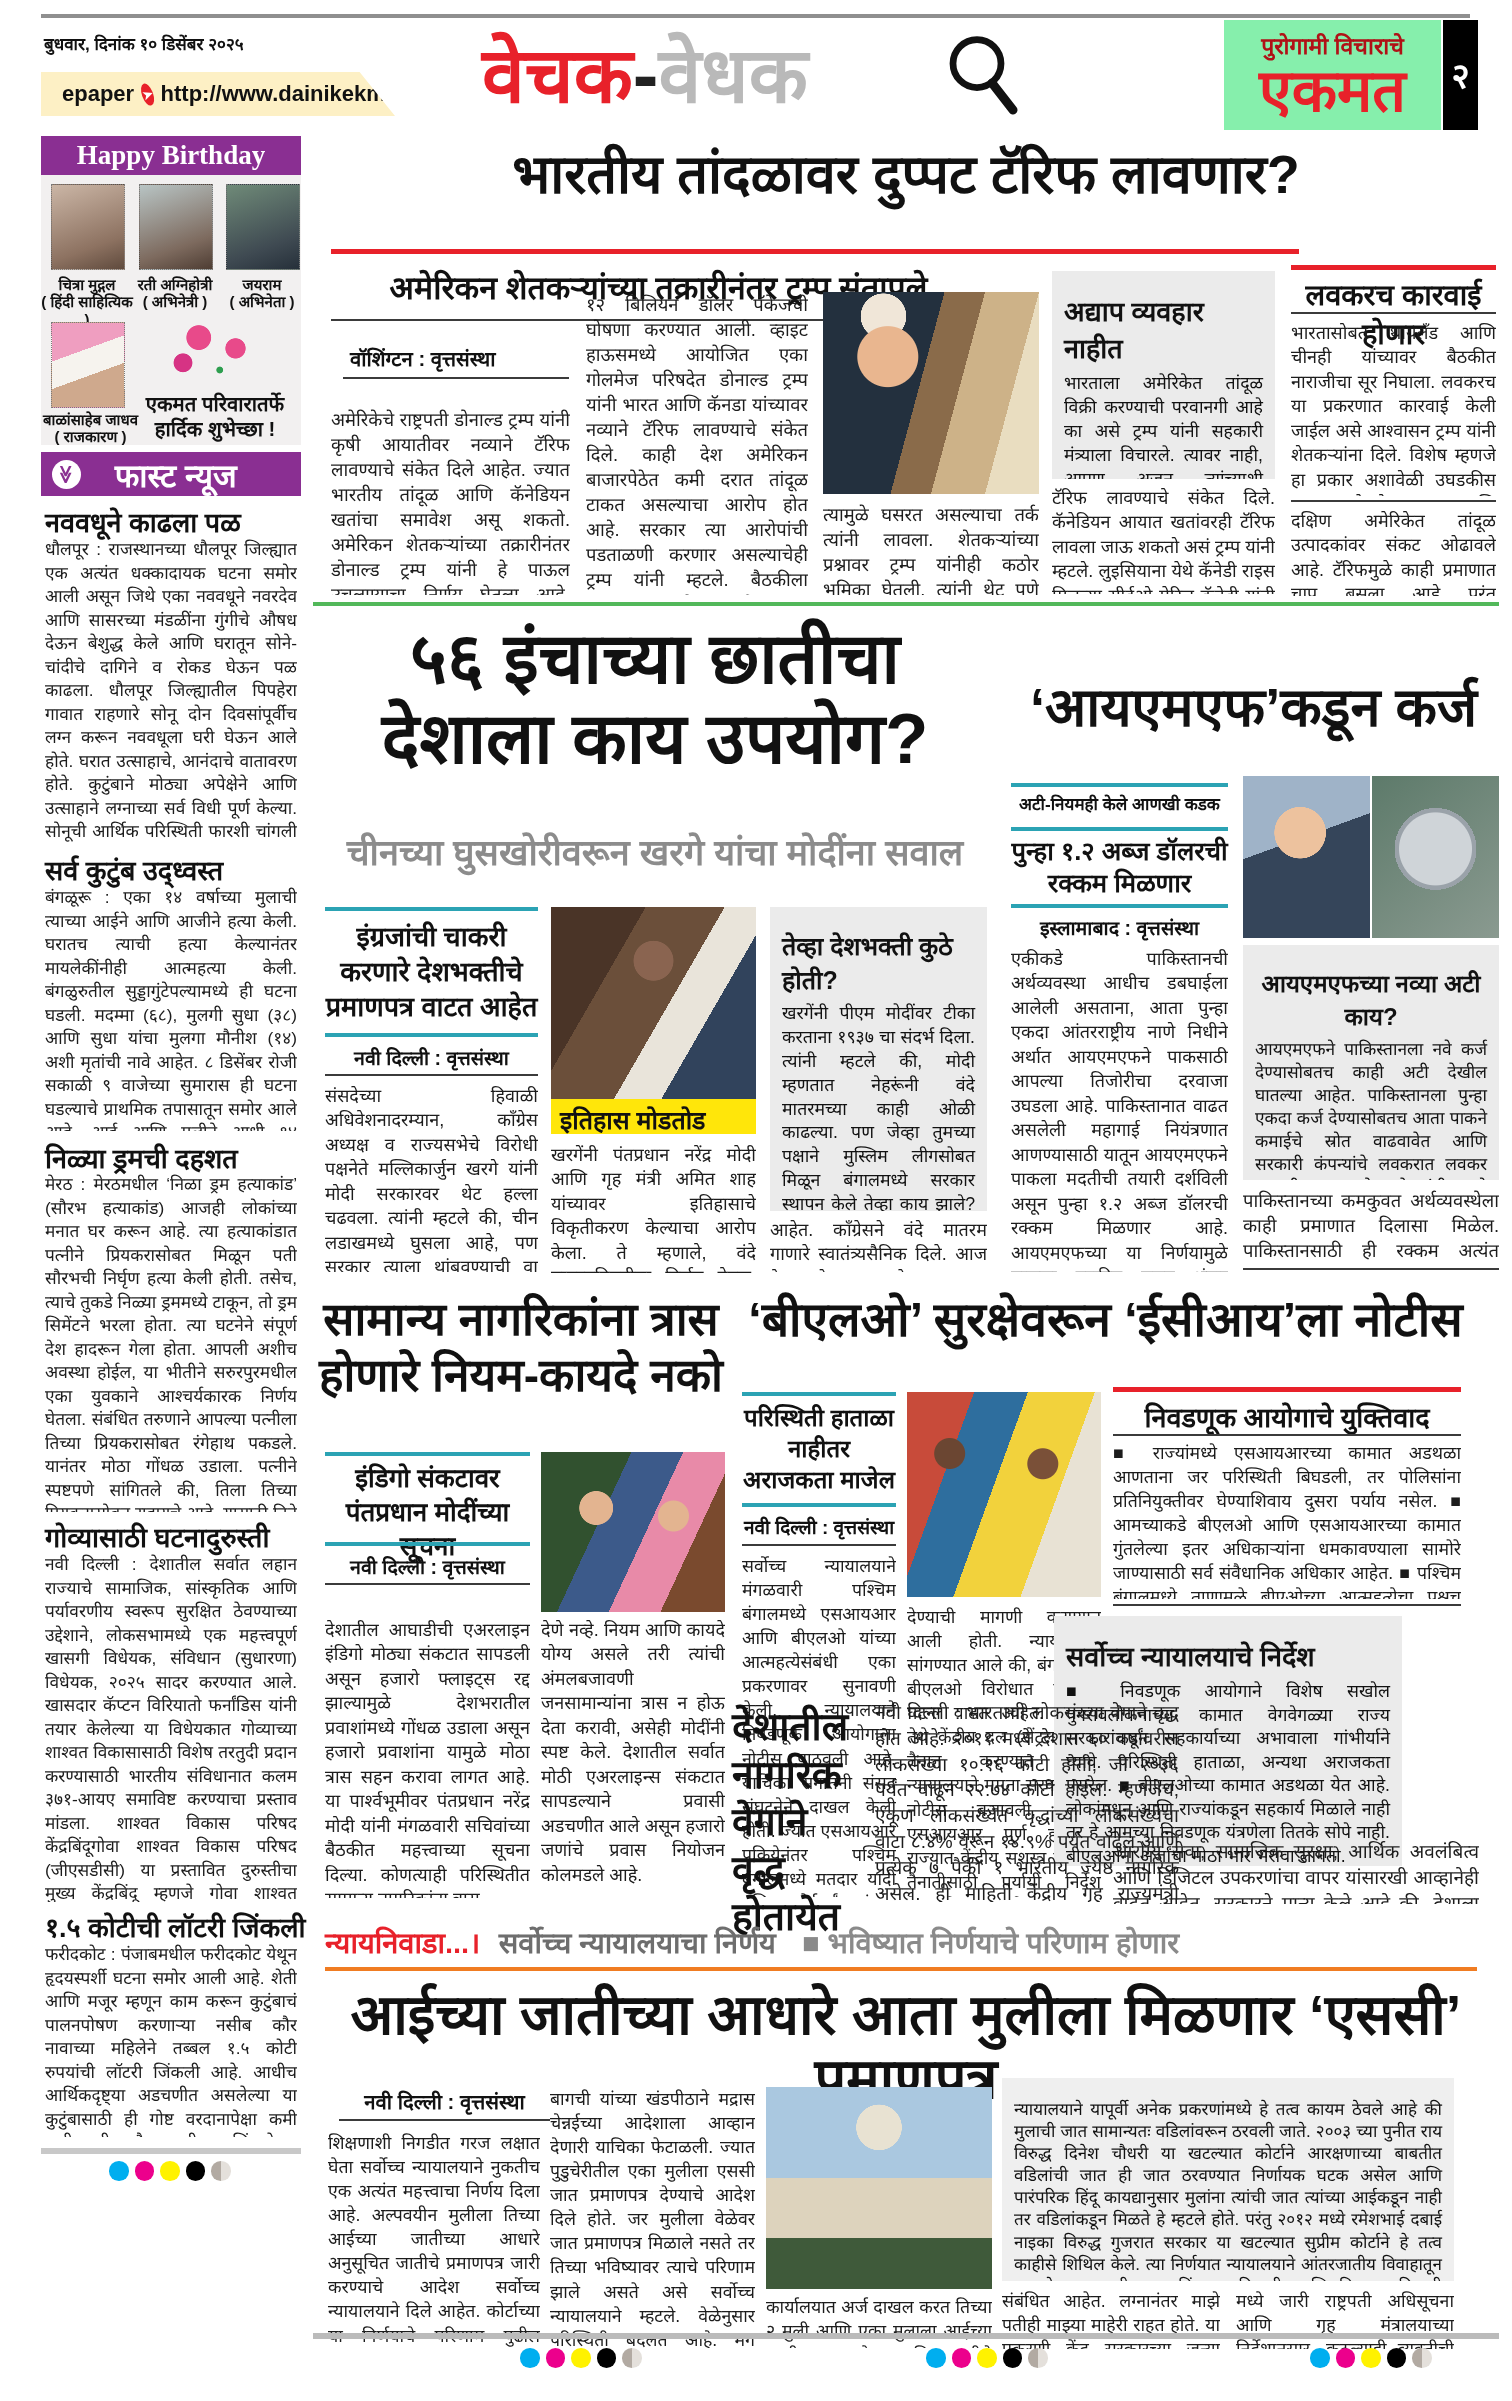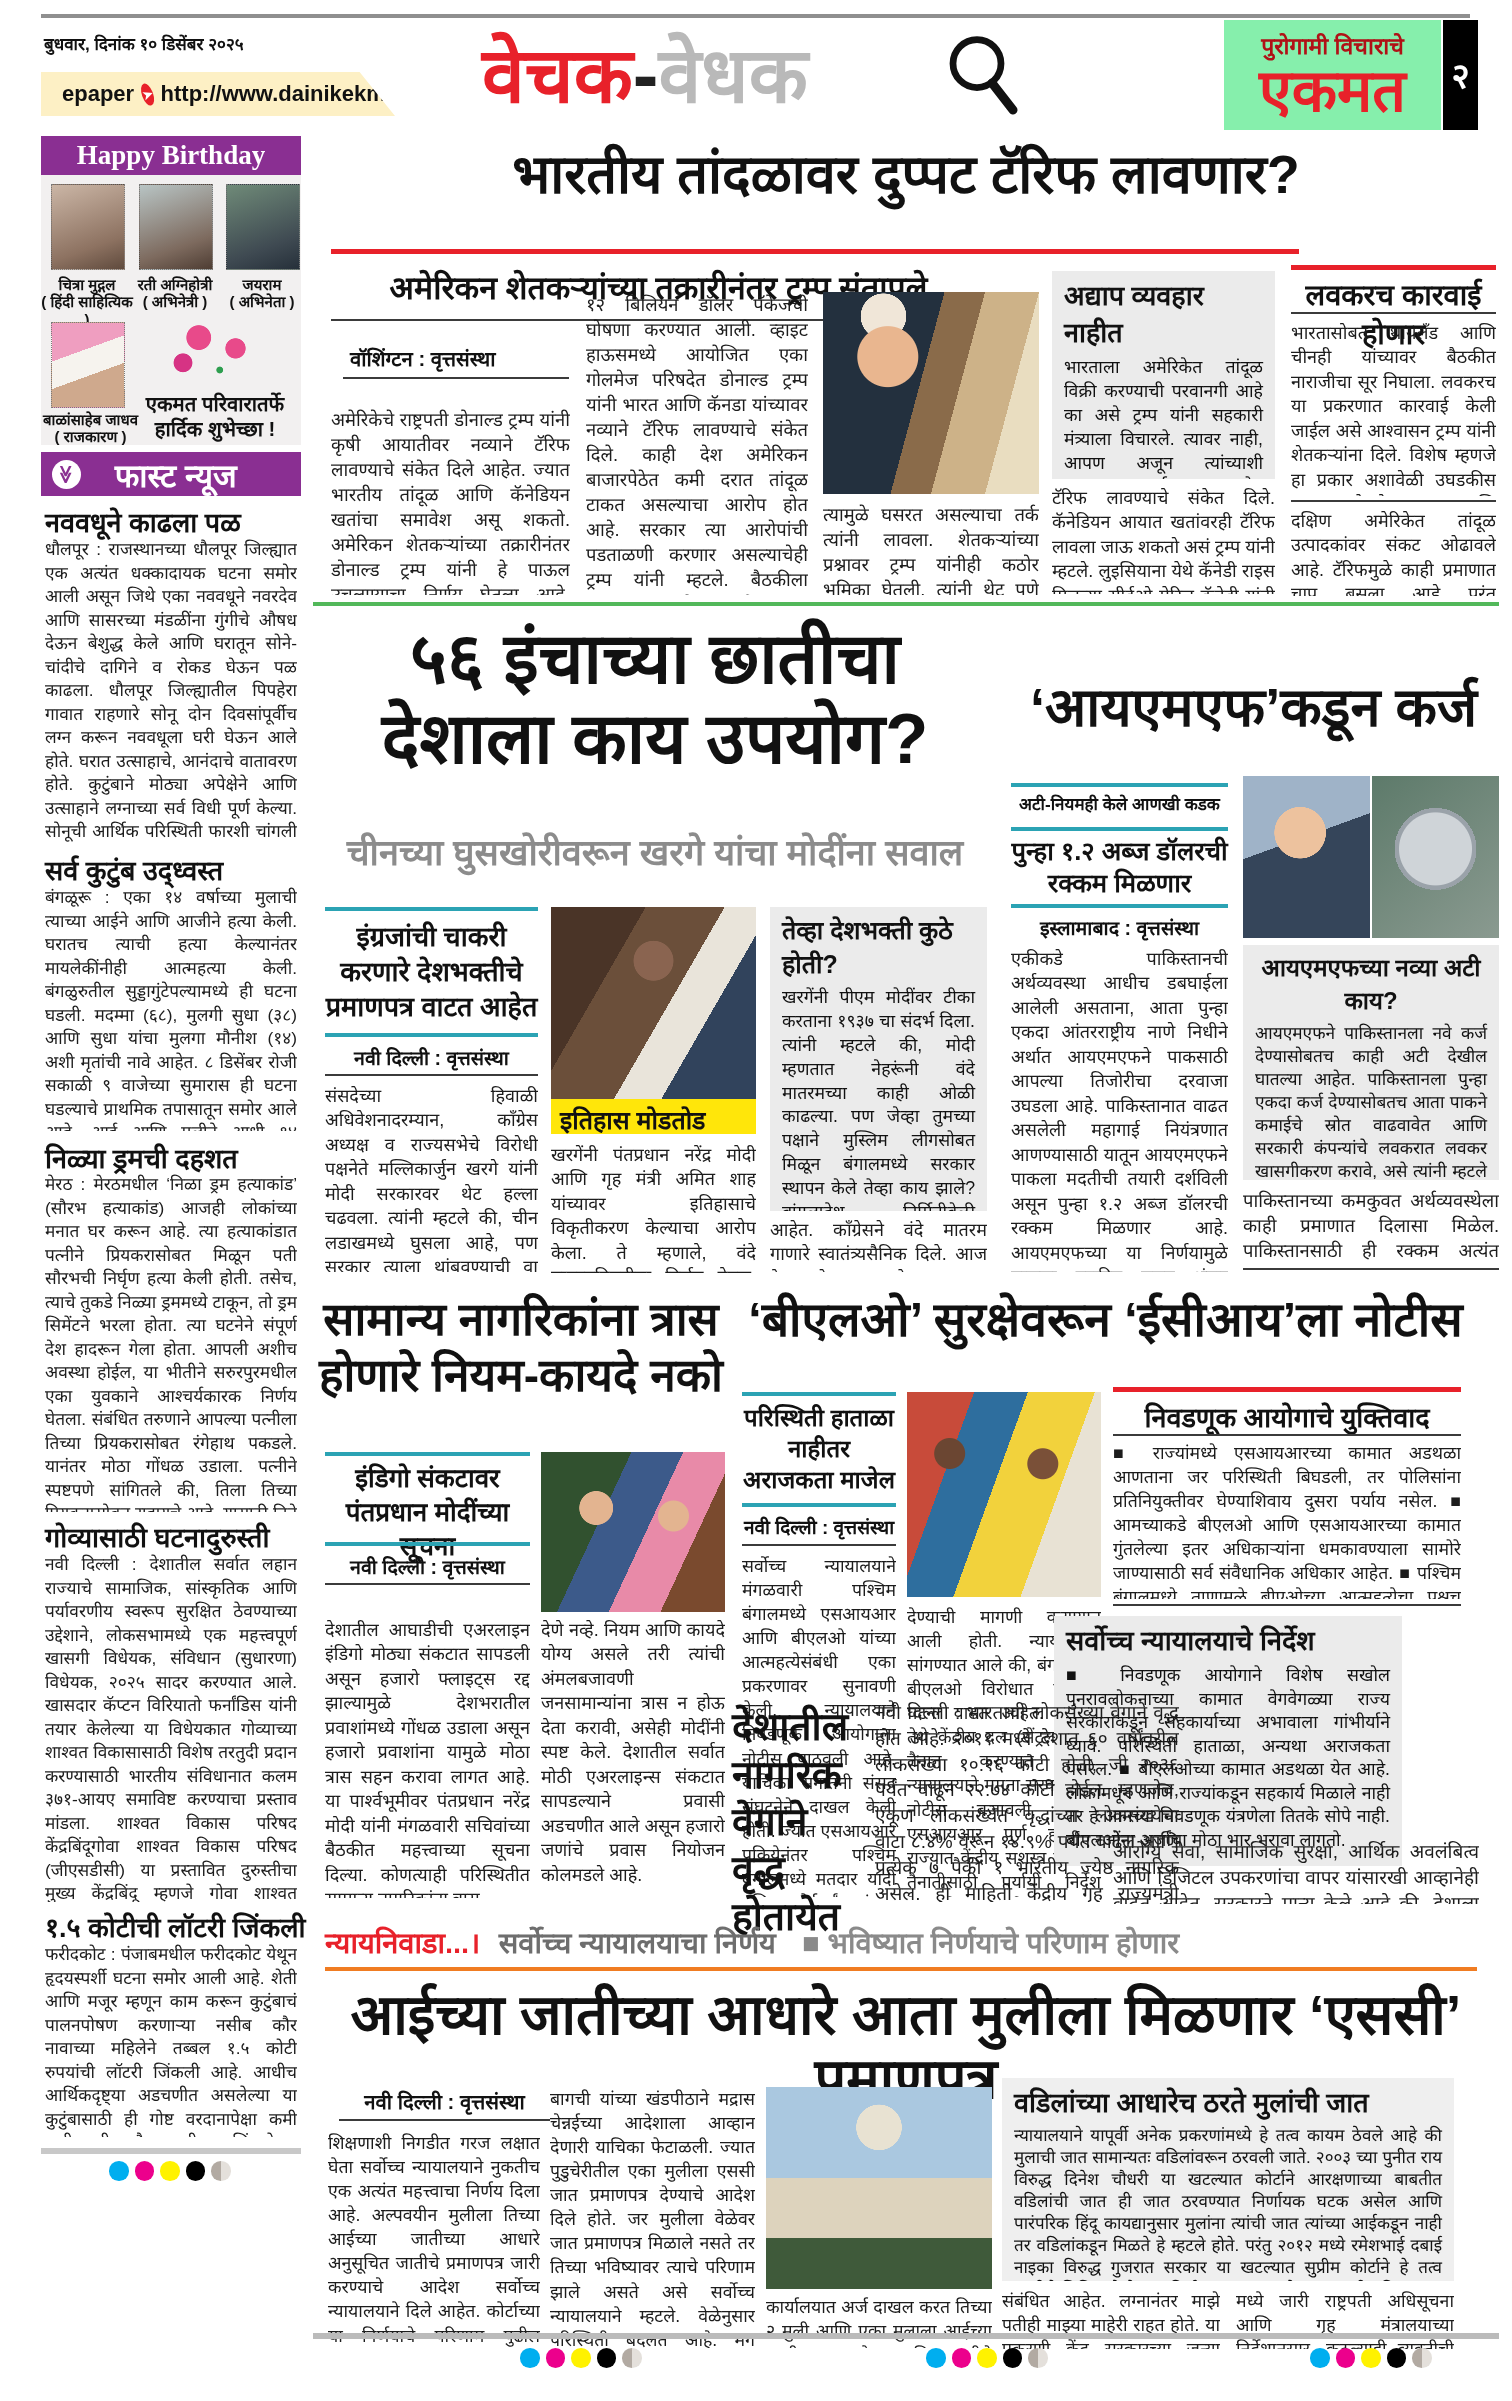--- a/index.html
+++ b/index.html
@@ -3,21 +3,21 @@
 <meta charset="utf-8">
 <style>
   html,body{margin:0;padding:0;background:#ffffff;}
   body{width:1512px;height:2401px;position:relative;font-family:"Liberation Sans",sans-serif;color:#111;}
   .abs{position:absolute;}
   .b{font-weight:bold;}
   .ctr{text-align:center;}
   .just{text-align:justify;text-justify:inter-word;}
   .col{position:absolute;text-align:justify;overflow:hidden;color:#1c1c1c;line-height:1.36;}
   .teal{background:#2ba3b4;}
-  .graybox{position:absolute;background:#ebebeb;overflow:hidden;padding:5px 12px;box-sizing:border-box;}
+  .graybox{position:absolute;background:#ebebeb;overflow:hidden;padding:21px 12px;box-sizing:border-box;}
   .photo{position:absolute;overflow:hidden;}
   .cap{position:absolute;background:#ffe60a;font-weight:bold;overflow:hidden;}
   .dotrow{position:absolute;display:flex;gap:6px;}
   .dot{width:19.6px;height:19.6px;border-radius:50%;}
   .hline{position:absolute;height:2.3px;background:#3b3b3b;}
   .bday-name{font-weight:bold;font-size:15px;line-height:1.15;text-align:center;position:absolute;}
   .pimg{position:absolute;border:1.5px dotted #7a7a7a;}
   h1,h2,h3,p{margin:0;padding:0;}
 </style>
 </head>
@@ -224,21 +224,20 @@
 <div class="col" style="left:550px;top:2087px;width:205px;height:261px;font-size:17.7px;">
   <span>बागची यांच्या खंडपीठाने मद्रास चेन्नईच्या आदेशाला आव्हान देणारी याचिका फेटाळली. ज्यात पुडुचेरीतील एका मुलीला एससी जात प्रमाणपत्र देण्याचे आदेश दिले होते. जर मुलीला वेळेवर जात प्रमाणपत्र मिळाले नसते तर तिच्या भविष्यावर त्याचे परिणाम झाले असते असे सर्वोच्च न्यायालयाने म्हटले. वेळेनुसार परिस्थिती बदलत आहे. मग आईच्या जातीच्या आधारे जात प्रमाणपत्र का जारी केले जाऊ शकत नाही असे सरन्यायाधीशांनी म्हटले. सर्वोच्च न्यायालयाची ही टिप्पणी सामाजिक आणि कायदेशीरदृष्ट्या मोठ्या बदलाचे संकेत मानले जात आहेत.</span>
   
   
 </div>
 <div class="photo" style="left:766px;top:2087px;width:226px;height:202px;background:
  radial-gradient(circle at 50% 20%,#e8e2d2 0 22.6px,transparent 23px),
  linear-gradient(#aac8e0 0 45%,#ddd3bd 45% 75%,#3f5a3a 75%);"></div>
 <div class="col" style="left:766px;top:2295px;width:226px;height:53px;font-size:17.7px;">कार्यालयात अर्ज दाखल करत तिच्या २ मुली आणि एका मुलाला आईच्या जातीच्या आधारे अनुसूचित जातीचे प्रमाणपत्र जारी करण्याची मागणी केली होती. या महिलेने अर्जात म्हटले होते की, माझे आई वडील, आजी आजोबा सगळे हिंदू द्रविड समुदायाशी</div>
 <div class="graybox" style="left:1002px;top:2078px;width:452px;height:203px;background:#efefef;">
-  <div class="b" style="font-size:27px;margin-bottom:4.5px;">वडिलांच्या आधारेच ठरते मुलांची जात</div>
   <div class="just" style="font-size:17px;line-height:1.3;">न्यायालयाने यापूर्वी अनेक प्रकरणांमध्ये हे तत्व कायम ठेवले आहे की मुलाची जात सामान्यतः वडिलांवरून ठरवली जाते. २००३ च्या पुनीत राय विरुद्ध दिनेश चौधरी या खटल्यात कोर्टाने आरक्षणाच्या बाबतीत वडिलांची जात ही जात ठरवण्यात निर्णायक घटक असेल आणि पारंपरिक हिंदू कायद्यानुसार मुलांना त्यांची जात त्यांच्या आईकडून नाही तर वडिलांकडून मिळते हे म्हटले होते. परंतु २०१२ मध्ये रमेशभाई दबाई नाइका विरुद्ध गुजरात सरकार या खटल्यात सुप्रीम कोर्टाने हे तत्व काहीसे शिथिल केले. त्या निर्णयात न्यायालयाने आंतरजातीय विवाहातून जन्मलेल्या मुलाची जात किंवा आदिवासी आणि बिगर आदिवासी यांच्यातील विवाह, केवळ वडिलांच्या जातीच्या आधारे यांत्रिकरित्या निश्चित केली जाऊ शकत नाही असे म्हटले. अशा प्रकरणांमध्ये असा निष्कर्ष काढता येतो की मूल वडिलांच्या जातीशी संबंधित असेल परंतु हा निष्कर्ष अंतिम आणि परिपूर्ण नाही असे कोर्टाने स्पष्ट केले होते.</div>
 </div>
 <div class="col" style="left:1002px;top:2289px;width:218px;height:60px;font-size:17.7px;">संबंधित आहेत. लग्नानंतर माझे पतीही माझ्या माहेरी राहत होते. या प्रकरणी केंद्र सरकारच्या जुन्या अधिसूचनेचा उल्लेख करण्यात आला. ५ मार्च १९६४ आणि १७ फेब्रुवारी २००२</div>
 <div class="col" style="left:1236px;top:2289px;width:218px;height:60px;font-size:17.7px;">मध्ये जारी राष्ट्रपती अधिसूचना आणि गृह मंत्रालयाच्या निर्देशानुसार, कुठल्याही व्यक्तीची जात मुख्यतः वडिलांची जात आणि त्यांच्या निवासस्थानावर आधारे केली जात आहे.</div>
 
 <div class="abs" style="left:313px;top:2333px;width:1186px;height:6px;background:#bbbbbb;"></div>
 <div class="dotrow" style="left:520px;top:2348px;">
   <span class="dot" style="background:#00aeef;"></span>
   <span class="dot" style="background:#ec008c;"></span>
   <span class="dot" style="background:#fff200;"></span>

